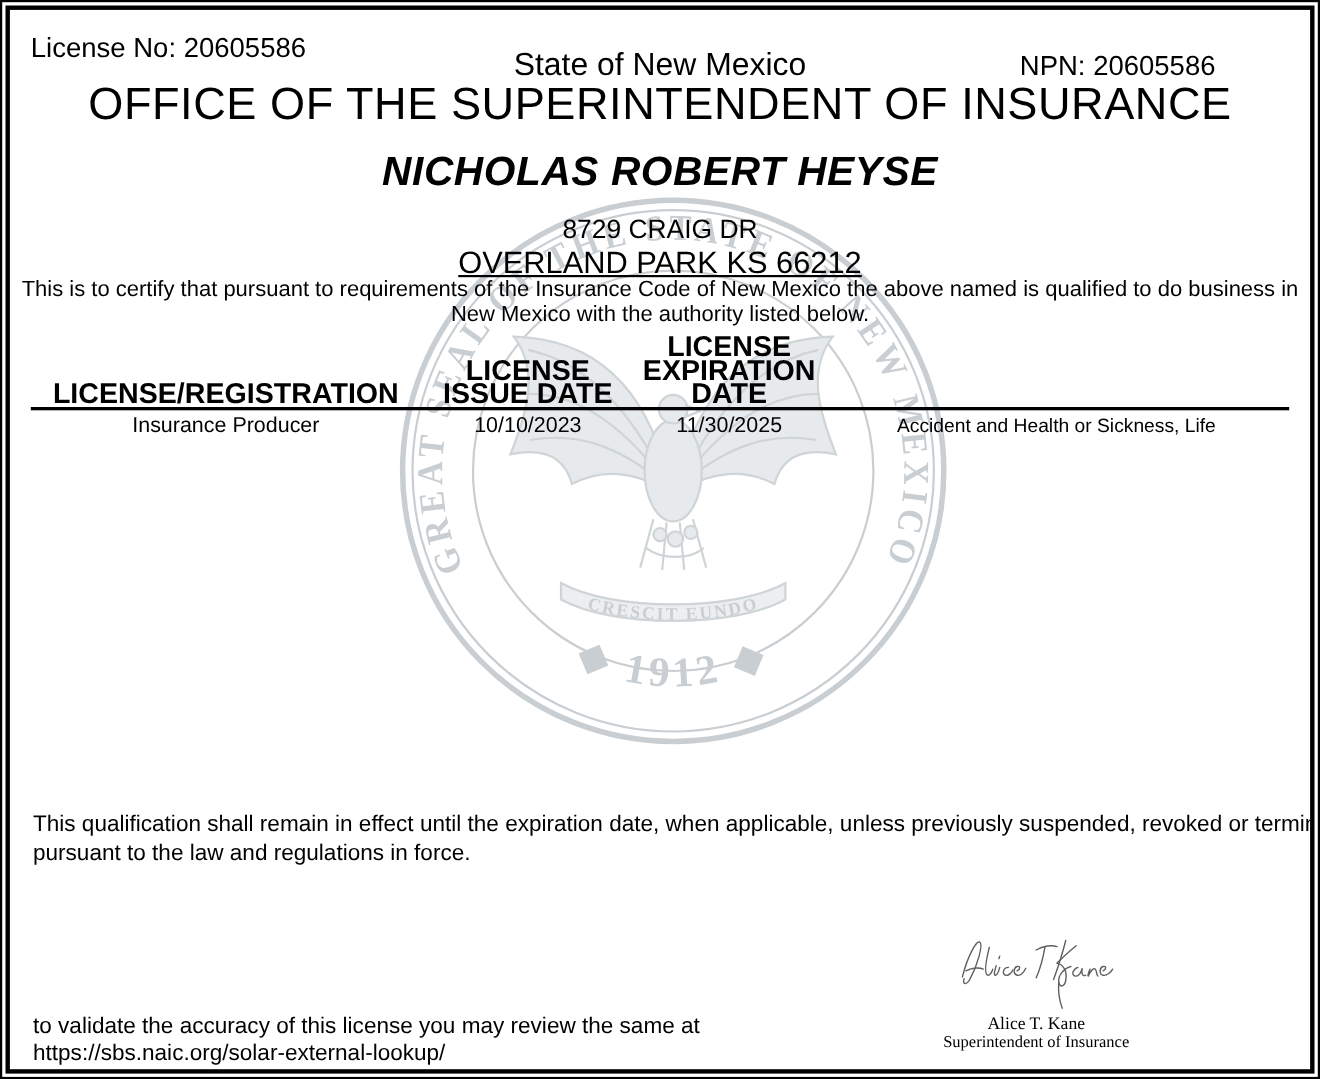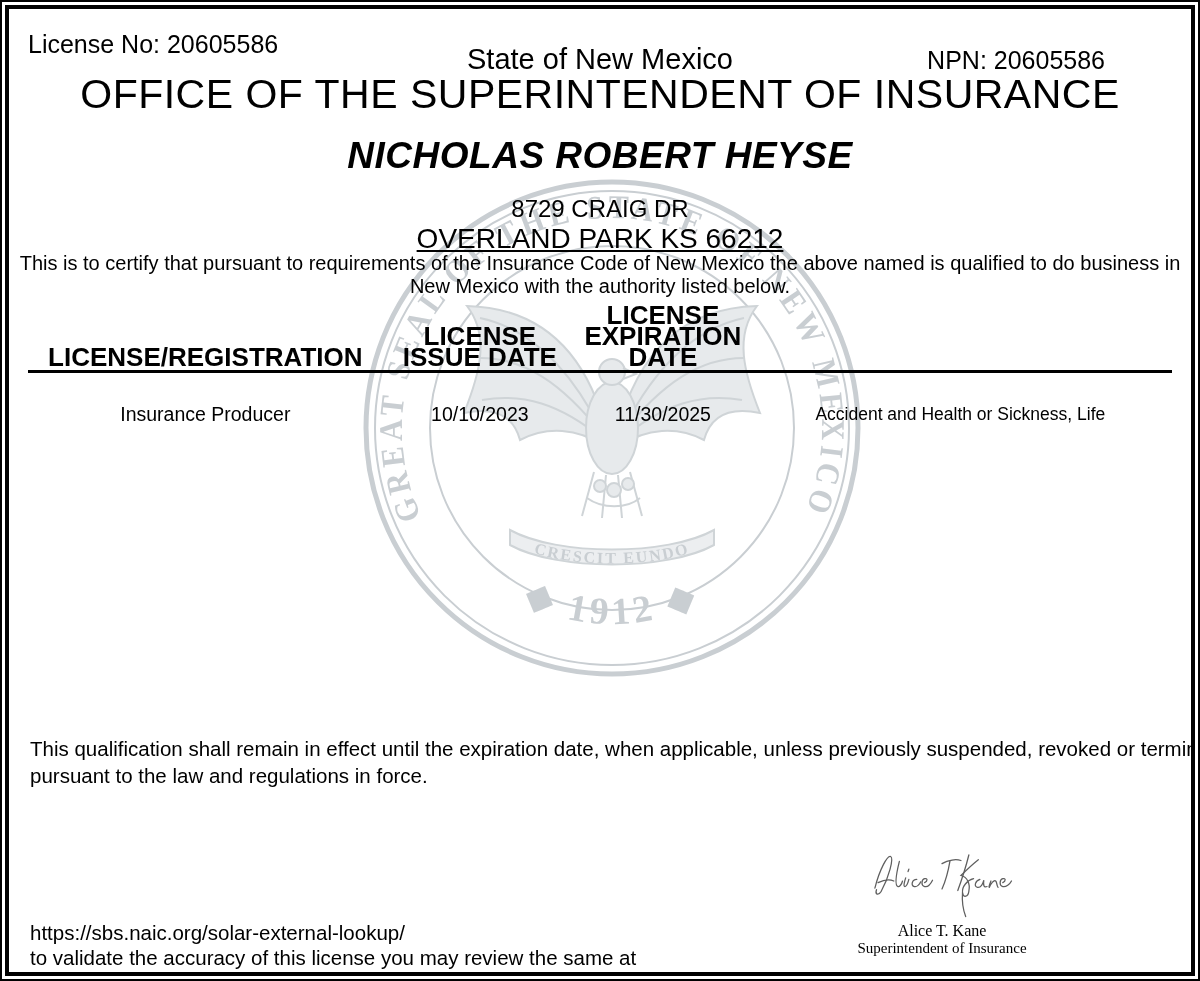--- a/index.html
+++ b/index.html
@@ -41,21 +41,21 @@
   }
   .hdr-row { display: flex; align-items: flex-end; }
   .hdr-row .cell, .val-row .cell { flex: none; }
   .c1 { width: 31%; text-align: center; }
   .c2 { width: 17%; text-align: center; }
   .c3 { width: 15%; text-align: center; }
   .c4 { width: 37%; text-align: center; }
   .hdr-row .cell { font-weight: bold; font-size: 26px; line-height: 21px; }
   .hdr-line { display: block; }
   .table-rule { border-top: 3px solid #000; margin-top: 2px; }
-  .val-row { display: flex; padding-top: 3px; font-size: 19.5px; margin-top: 27px; }
+  .val-row { display: flex; padding-top: 3px; font-size: 19.5px; }
   .val-row .authority { font-size: 17.5px; padding-top: 1px; }
 
   .footer-par { left: 21px; top: 726px; font-size: 20.5px; line-height: 27px; }
   .validate   { left: 21px; top: 911px; font-size: 20.5px; line-height: 25px; }
 
   .seal {
     position: absolute; left: 353px; top: 169px;
     width: 500px; height: 500px; z-index: 0;
   }
   .content-layer { position: relative; z-index: 1; }
@@ -158,22 +158,22 @@
           <div class="cell c4 authority">Accident and Health or Sickness, Life</div>
         </div>
       </div>
 
       <div class="abs footer-par">
         <div>This qualification shall remain in effect until the expiration date, when applicable, unless previously suspended, revoked or terminated</div>
         <div>pursuant to the law and regulations in force.</div>
       </div>
 
       <div class="abs validate">
+        <div>to validate the accuracy of this license you may review the same at</div>
         <div>https://sbs.naic.org/solar-external-lookup/</div>
-        <div>to validate the accuracy of this license you may review the same at</div>
       </div>
 
       <svg class="sig-script" viewBox="0 0 190 95" xmlns="http://www.w3.org/2000/svg" aria-hidden="true">
         <g stroke="#5f5f5f" stroke-width="1.6" fill="none" stroke-linecap="round">
           <path d="M10,54 C16,30 26,12 30,14 C34,16 28,40 18,58 C14,64 10,62 12,56"></path>
           <path d="M14,47 C22,43 30,43 34,45"></path>
           <path d="M41,20 C37,36 35,50 39,52 C41,53 44,49 45,45"></path>
           <path d="M49,41 C47,47 46,52 48,52 C50,52 52,47 53,43"></path>
           <path d="M52,33 l1,-3"></path>
           <path d="M63,43 C57,43 55,51 60,52 C63,53 67,49 68,46"></path>

